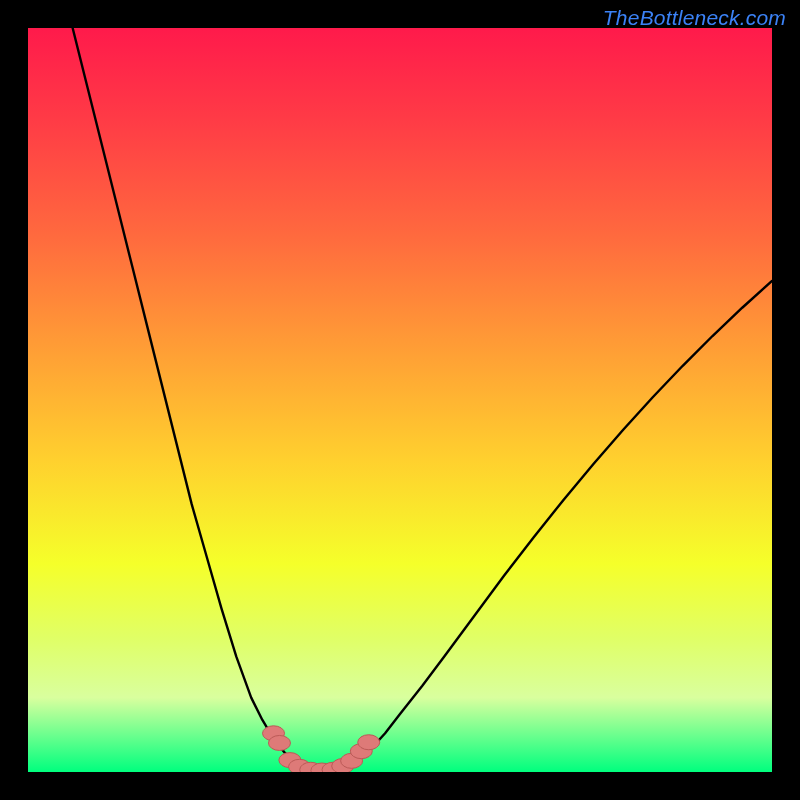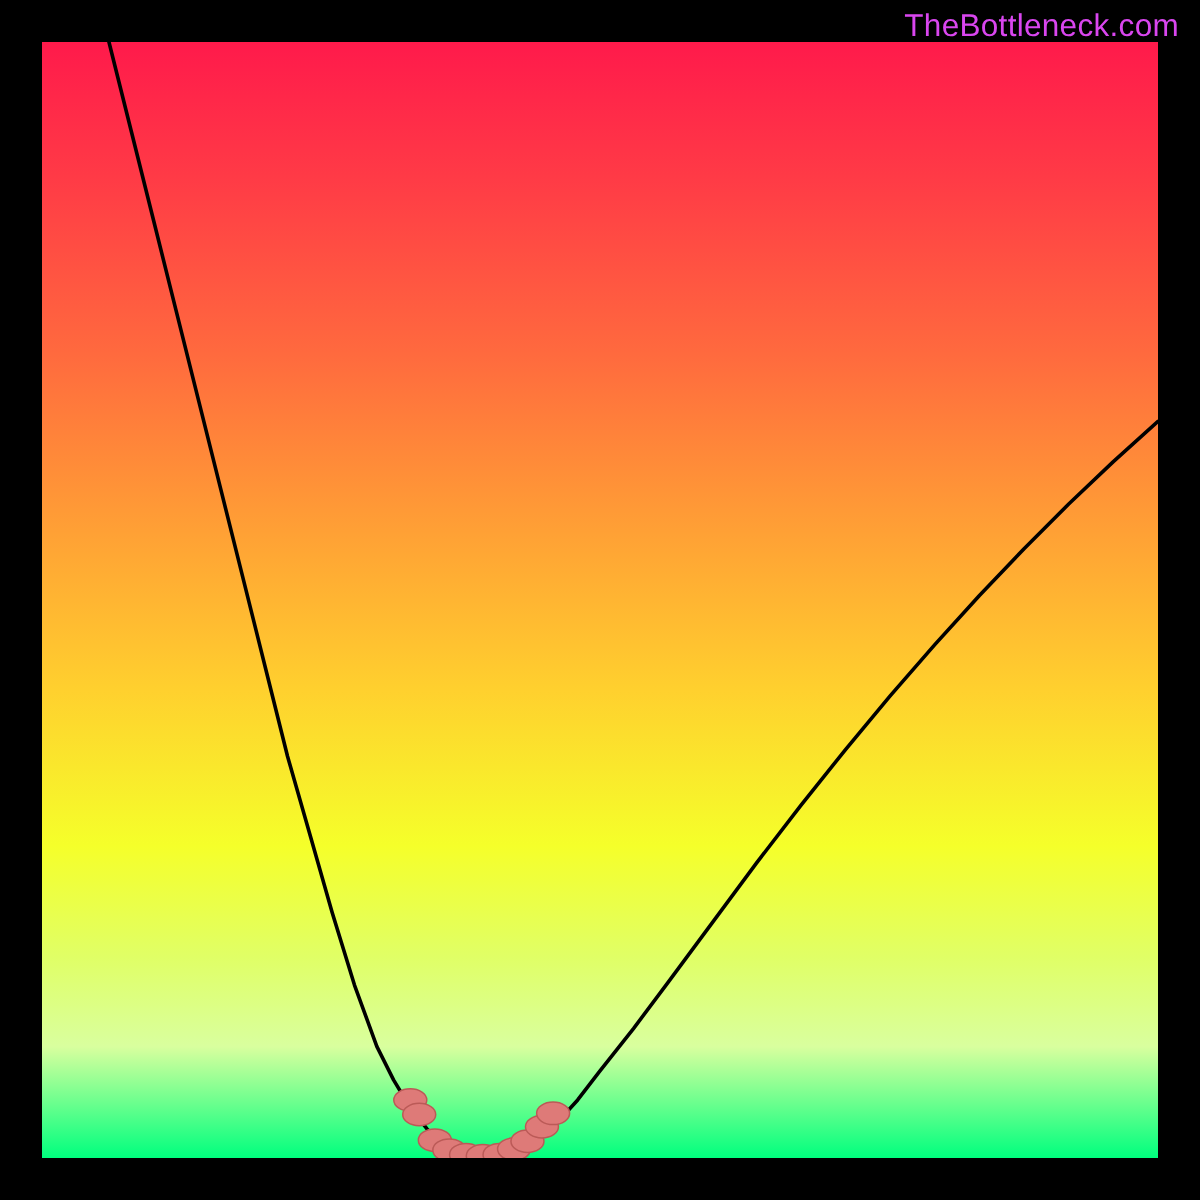--- a/index.html
+++ b/index.html
@@ -33,24 +33,25 @@
       #ffd02e 58%,
       #f5ff2a 72%,
       #e0ff66 82%,
       #d9ff9e 90%,
       #00ff7e 100%);
   }
   .watermark {
     position: absolute;
     top: 6px;
     right: 14px;
-    color: #d946ef;
+    color: #3b82f6;
     font-size: 21px;
     font-weight: 500;
     letter-spacing: 0.2px;
+    font-style: italic;
   }
   svg.curves {
     position: absolute;
     left: 0;
     top: 0;
     width: 744px;
     height: 744px;
   }
 </style>
 </head>

